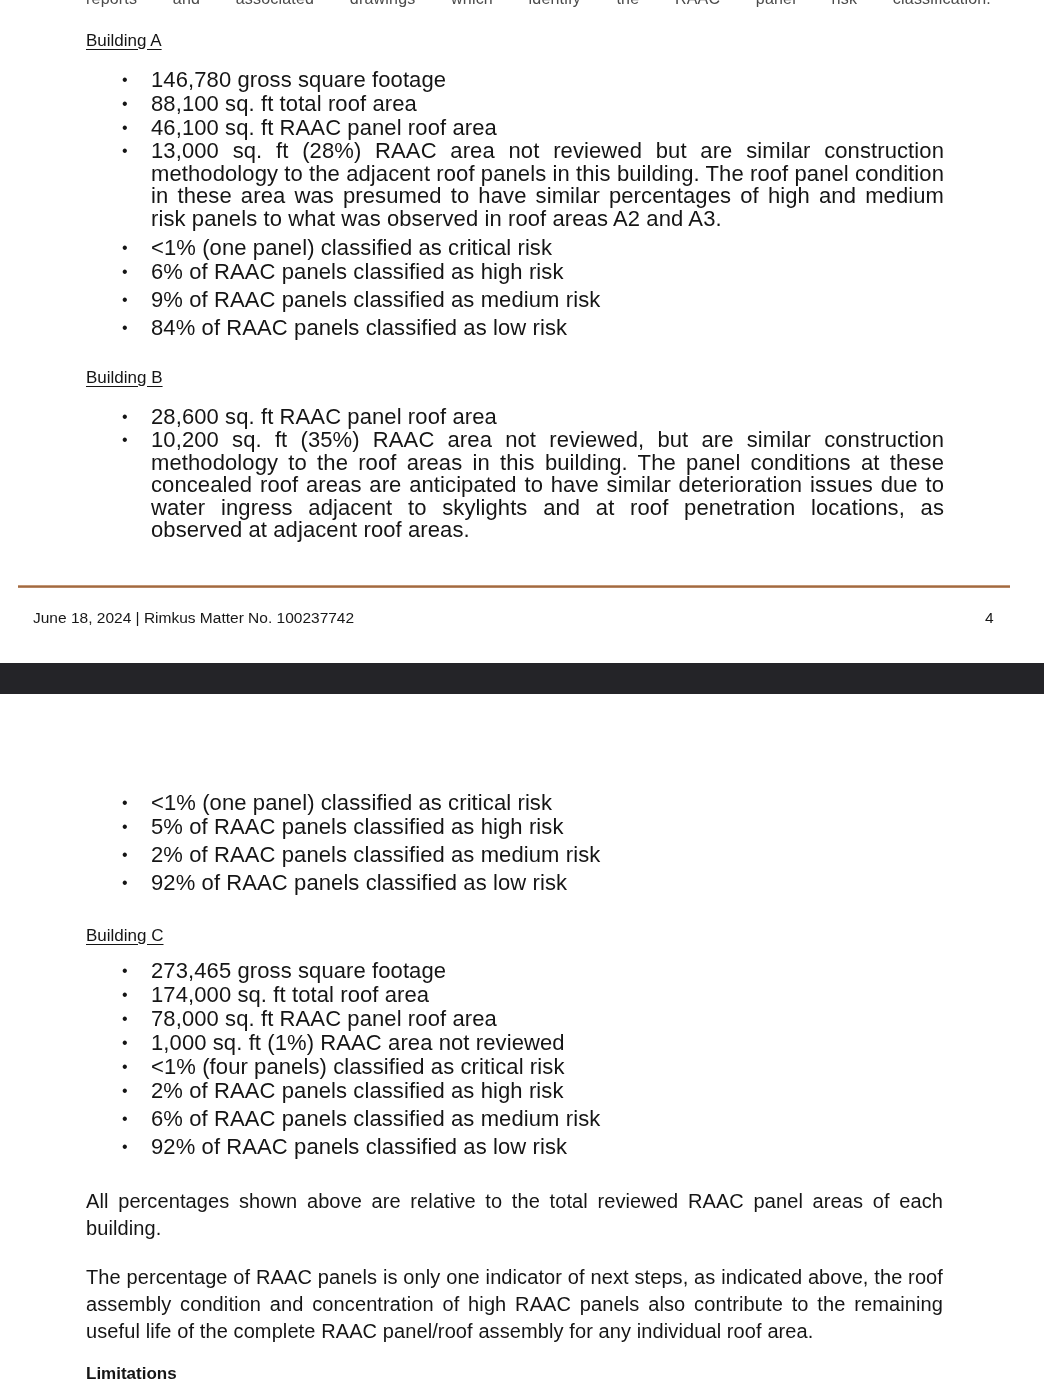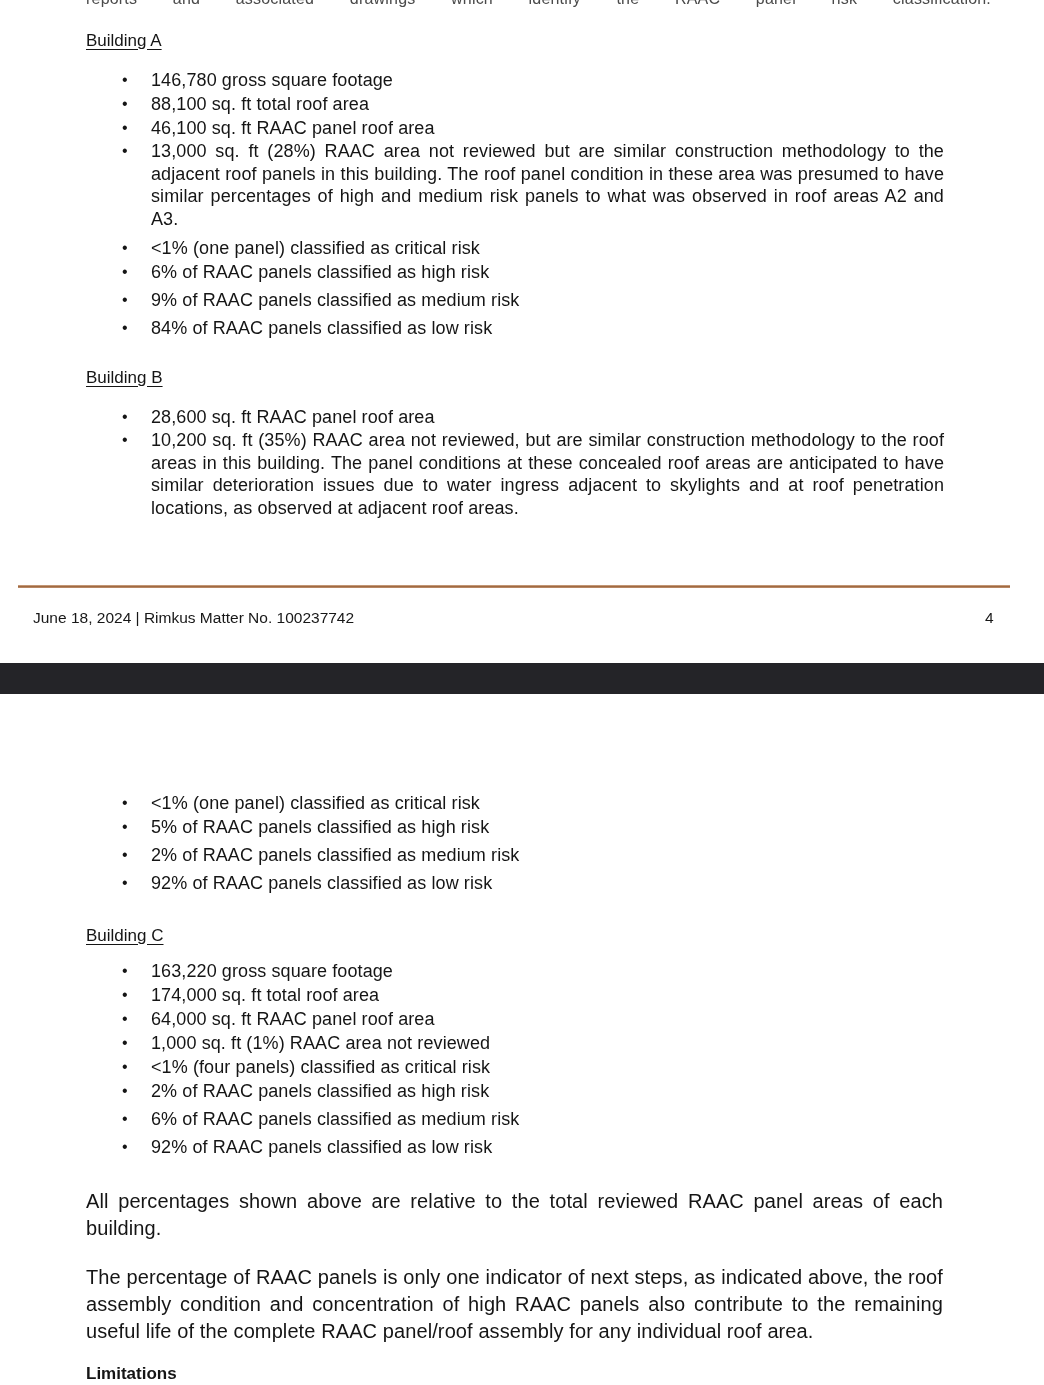--- a/index.html
+++ b/index.html
@@ -44,21 +44,21 @@
   }
   .doc-heading.bold { font-weight: 700; text-decoration: none; }
 
   ul.bullets {
     position: absolute; left: 120px; width: 824px;
     margin: 0; padding: 0; list-style: none;
   }
   ul.bullets li {
     position: relative;
     padding-left: 31px;
-    font-size: 18px;
+    font-size: 22px;
     line-height: 24px;
     letter-spacing: .1px;
   }
   ul.bullets li::before {
     content: "\2022";
     position: absolute; left: 2px; top: 0;
     font-size: 16px; line-height: 24px;
   }
   ul.bullets li.just {
     text-align: justify;
@@ -131,23 +131,23 @@
     <ul class="bullets" style="top: 97px;">
       <li>&lt;1% (one panel) classified as critical risk</li>
       <li>5% of RAAC panels classified as high risk</li>
       <li class="sp4">2% of RAAC panels classified as medium risk</li>
       <li class="sp4">92% of RAAC panels classified as low risk</li>
     </ul>
 
     <div class="doc-heading" style="top: 232px;">Building C</div>
 
     <ul class="bullets" style="top: 265px;">
-      <li>163,220 gross square footage</li>
+      <li>273,465 gross square footage</li>
       <li>174,000 sq. ft total roof area</li>
-      <li>64,000 sq. ft RAAC panel roof area</li>
+      <li>78,000 sq. ft RAAC panel roof area</li>
       <li>1,000 sq. ft (1%) RAAC area not reviewed</li>
       <li>&lt;1% (four panels) classified as critical risk</li>
       <li>2% of RAAC panels classified as high risk</li>
       <li class="sp4">6% of RAAC panels classified as medium risk</li>
       <li class="sp4">92% of RAAC panels classified as low risk</li>
     </ul>
 
     <div class="para" style="top: 494px;">All percentages shown above are relative to the total reviewed RAAC panel areas of each building.</div>
 
     <div class="para" style="top: 570px;">The percentage of RAAC panels is only one indicator of next steps, as indicated above, the roof assembly condition and concentration of high RAAC panels also contribute to the remaining useful life of the complete RAAC panel/roof assembly for any individual roof area.</div>

